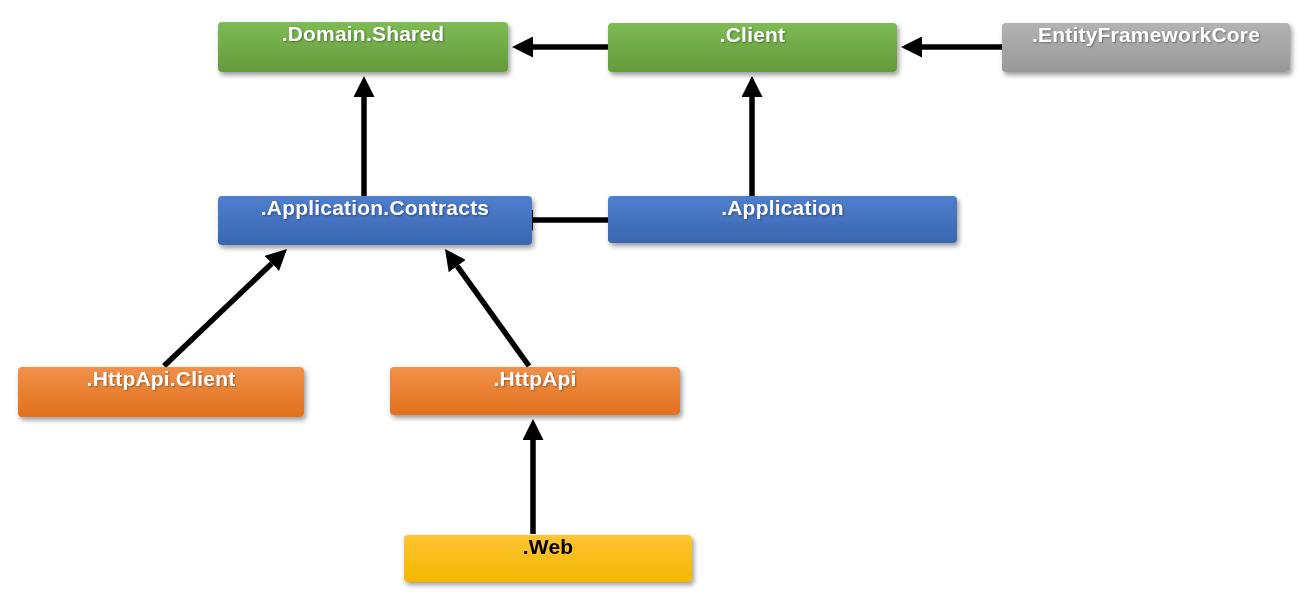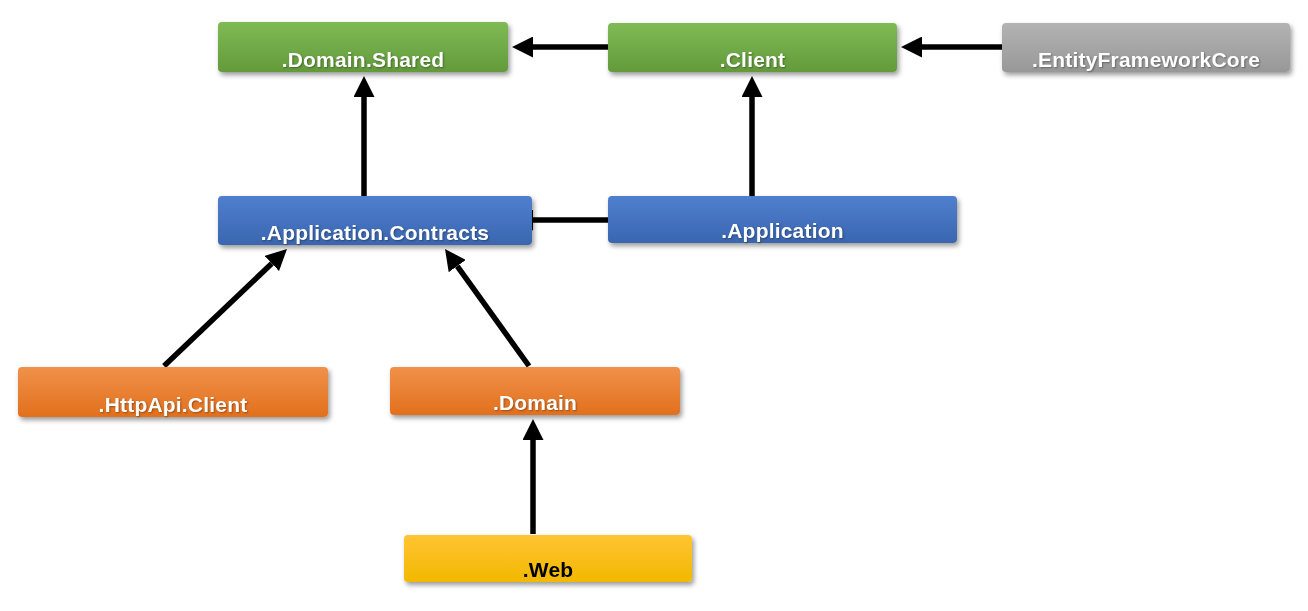--- a/index.html
+++ b/index.html
@@ -19,21 +19,21 @@
     position: absolute;
     left: 0;
     top: 0;
     width: 1308px;
     height: 611px;
     pointer-events: none;
   }
   .node {
     position: absolute;
     display: flex;
-    align-items: flex-end;
+    align-items: flex-start;
     justify-content: center;
     border-radius: 4px;
     box-shadow: 2px 3px 5px rgba(0,0,0,0.40);
     box-sizing: border-box;
   }
   .node .label {
     font-size: 21px;
     font-weight: 700;
     letter-spacing: 0.2px;
     white-space: nowrap;
@@ -72,23 +72,23 @@
       </div>
       <div class="node light-text" style="left: 1002px; top: 23px; width: 288px; height: 49px; background: linear-gradient(rgb(179, 179, 179), rgb(152, 152, 152)); color: rgb(255, 255, 255);">
         <span class="label">.EntityFrameworkCore</span>
       </div>
       <div class="node light-text" style="left: 218px; top: 196px; width: 314px; height: 49px; background: linear-gradient(rgb(79, 127, 206), rgb(58, 102, 176)); color: rgb(255, 255, 255);">
         <span class="label">.Application.Contracts</span>
       </div>
       <div class="node light-text" style="left: 608px; top: 196px; width: 349px; height: 47px; background: linear-gradient(rgb(79, 127, 206), rgb(58, 102, 176)); color: rgb(255, 255, 255);">
         <span class="label">.Application</span>
       </div>
-      <div class="node light-text" style="left: 18px; top: 367px; width: 310px; height: 50px; background: linear-gradient(rgb(240, 145, 74), rgb(226, 112, 28)); color: rgb(255, 255, 255);">
+      <div class="node light-text" style="left: 18px; top: 367px; width: 286px; height: 50px; background: linear-gradient(rgb(240, 145, 74), rgb(226, 112, 28)); color: rgb(255, 255, 255);">
         <span class="label">.HttpApi.Client</span>
       </div>
       <div class="node light-text" style="left: 390px; top: 367px; width: 290px; height: 48px; background: linear-gradient(rgb(240, 145, 74), rgb(226, 112, 28)); color: rgb(255, 255, 255);">
-        <span class="label">.Domain</span>
+        <span class="label">.HttpApi</span>
       </div>
       <div class="node" style="left: 404px; top: 535px; width: 288px; height: 47px; background: linear-gradient(rgb(255, 196, 51), rgb(242, 184, 0)); color: rgb(0, 0, 0);">
         <span class="label">.Web</span>
       </div>
     </div>
 </div>
 
 </body></html>

